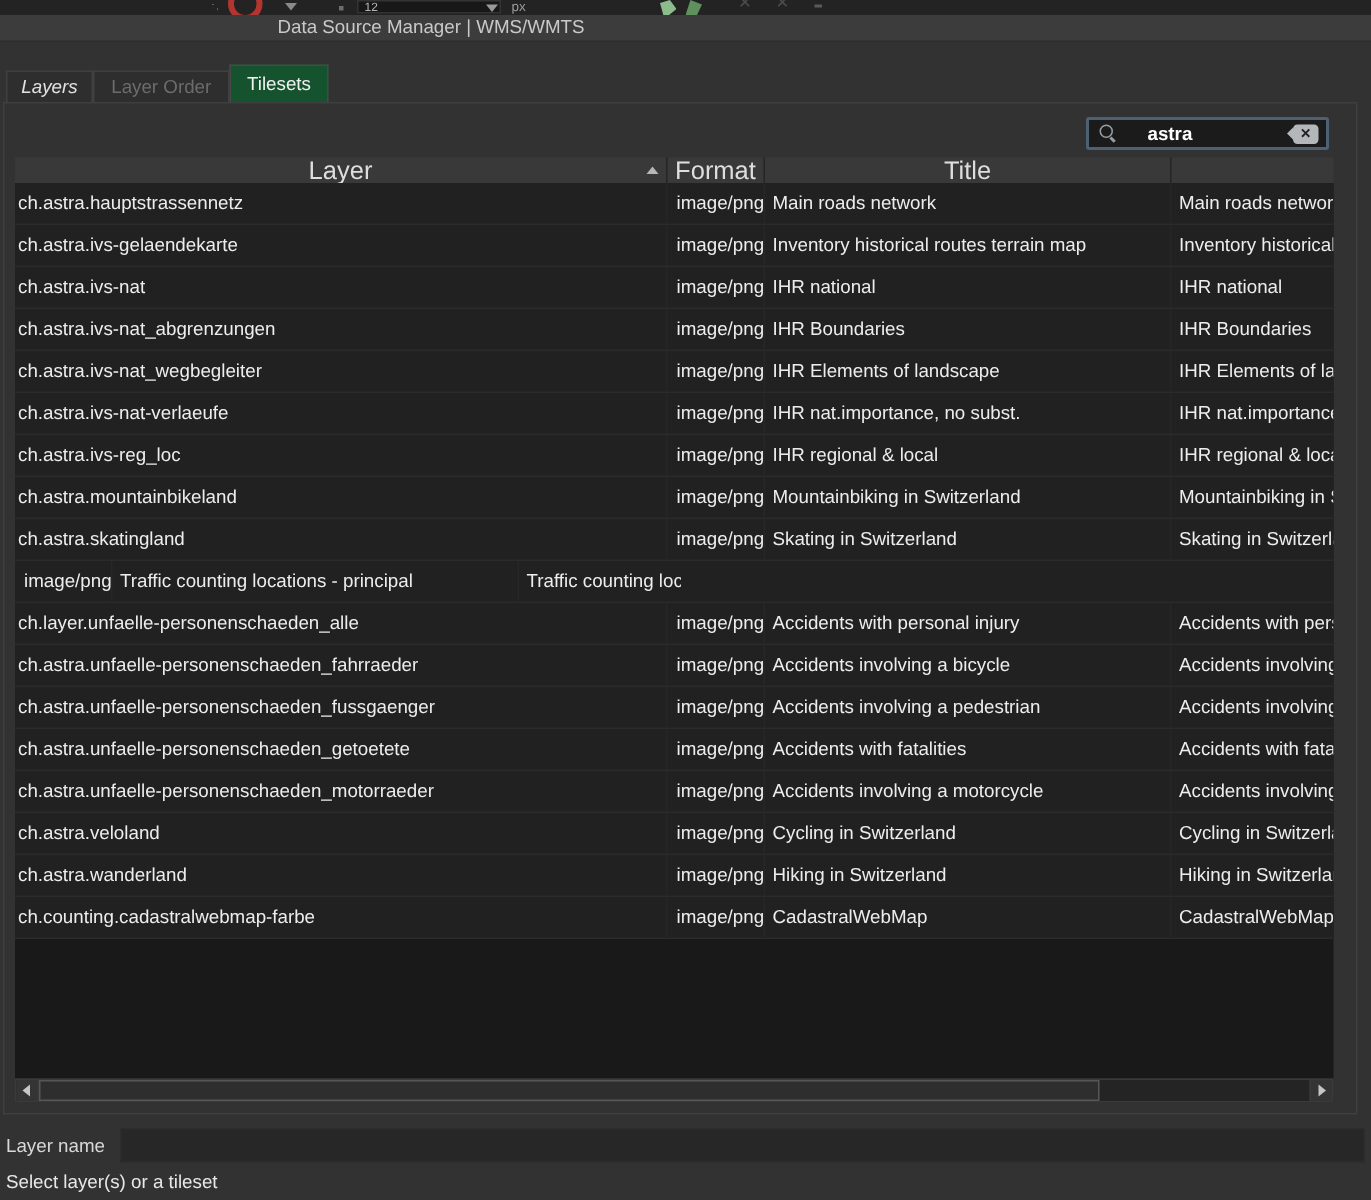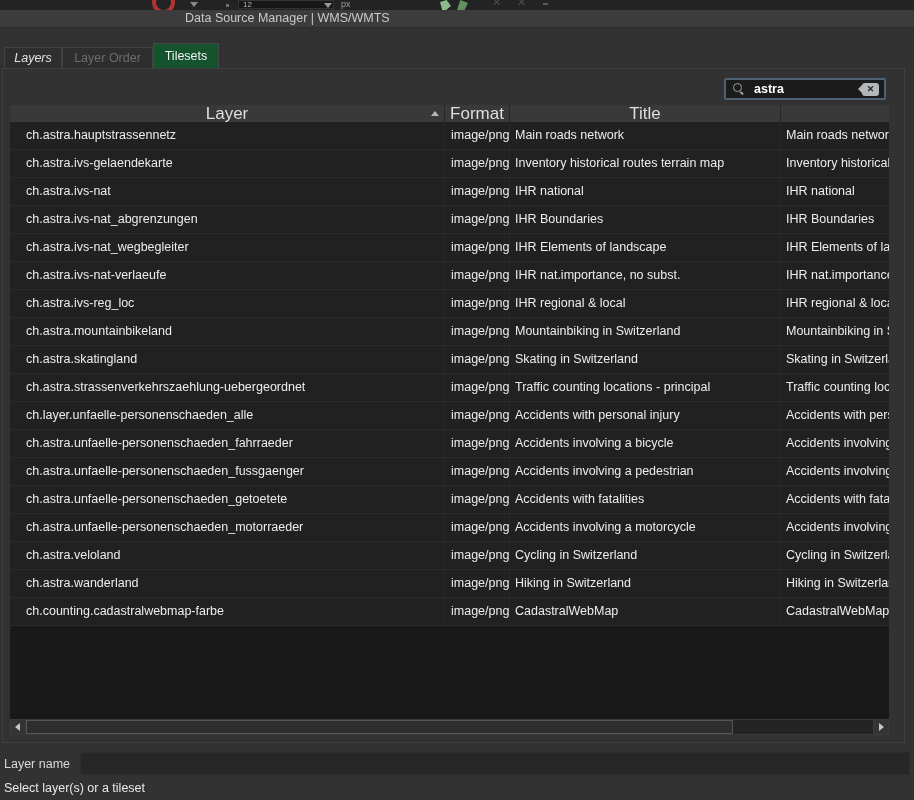--- a/index.html
+++ b/index.html
@@ -47,39 +47,39 @@
   #frame{position:absolute;left:2px;top:68px;width:903px;height:675px;border:1px solid #3f3f3f;
     box-sizing:border-box;background:#323232;}
 
   
   #search-box{position:absolute;left:724px;top:78px;width:162px;height:22px;box-sizing:border-box;
     border:2px solid #4e6172;border-radius:2px;background:#1b1b1b;display:flex;align-items:center;}
   #search-mag{position:relative;width:12px;height:12px;margin-left:7px;flex:0 0 auto;}
   #search-mag .lens{position:absolute;left:0;top:0;width:7px;height:7px;border:1.5px solid #98a0a6;border-radius:50%;}
   #search-mag .handle{position:absolute;left:8px;top:8px;width:4px;height:1.5px;background:#98a0a6;transform:rotate(45deg);transform-origin:0 0;}
   #search-input{flex:1 1 auto;background:transparent;border:none;outline:none;color:#ffffff;
-    font-family:"Liberation Sans",sans-serif;font-size:12.5px;font-weight:bold;margin-left:7px;min-width:0;}
+    font-family:"Liberation Sans",sans-serif;font-size:12.5px;font-weight:bold;margin-left:18px;min-width:0;}
   #search-clear{position:relative;flex:0 0 auto;margin-right:5px;width:17px;height:13px;background:#b4b7ba;
     border-radius:3px;color:#1f1f1f;font-size:9px;font-weight:bold;line-height:13px;text-align:center;cursor:default;}
   #search-clear::before{content:"";position:absolute;left:-4px;top:2.5px;width:0;height:0;
     border-top:4px solid transparent;border-bottom:4px solid transparent;border-right:4px solid #b4b7ba;}
 
   
   #table-header{position:absolute;left:10px;top:105px;width:879px;height:17px;display:flex;background:#393939;}
   .th{box-sizing:border-box;height:17px;line-height:17px;font-size:17px;color:#dedede;text-align:center;
     border-right:1px solid #262626;position:relative;white-space:nowrap;overflow:hidden;}
   .th.c0{width:435px;} .th.c1{width:65px;} .th.c2{width:271px;} .th.c3{width:108px;border-right:none;}
   #sort-asc{position:absolute;right:5px;top:6px;width:0;height:0;
     border-left:4px solid transparent;border-right:4px solid transparent;border-bottom:5px solid #b6b6b6;}
 
   #table-body{position:absolute;left:10px;top:122px;width:879px;height:597px;background:#191919;overflow:hidden;}
   .tr{display:flex;height:28px;box-sizing:border-box;background:#212121;border-bottom:1px solid #2b2b2b;}
   .td{box-sizing:border-box;font-size:12.5px;color:#ededed;line-height:27px;white-space:nowrap;overflow:hidden;
     border-right:1px solid #272727;}
-  .td.c0{width:435px;padding-left:16px;} .td.c1{width:65px;padding-left:6px;}
+  .td.c0{width:435px;padding-left:2px;} .td.c1{width:65px;padding-left:6px;}
   .td.c2{width:271px;padding-left:5px;} .td.c3{width:108px;padding-left:5px;border-right:none;}
 
   
   #hscroll{position:absolute;left:10px;top:719px;width:879px;height:16px;background:#242424;
     border:1px solid #3a3a3a;box-sizing:border-box;}
   .sb-btn{position:absolute;top:0;width:14px;height:14px;background:#343434;}
   #sb-left{left:0;border-right:1px solid #3a3a3a;}
   #sb-right{right:0;border-left:1px solid #3a3a3a;}
   .tri-left{position:absolute;left:4px;top:3px;width:0;height:0;
     border-top:4px solid transparent;border-bottom:4px solid transparent;border-right:5px solid #c6c6c6;}
@@ -193,21 +193,20 @@
       <div class="td c2">Mountainbiking in Switzerland</div>
       <div class="td c3">Mountainbiking in Switzerland</div>
     </div>
     <div class="tr">
       <div class="td c0">ch.astra.skatingland</div>
       <div class="td c1">image/png</div>
       <div class="td c2">Skating in Switzerland</div>
       <div class="td c3">Skating in Switzerland</div>
     </div>
     <div class="tr">
-      <div class="td c0">ch.astra.strassenverkehrszaehlung-uebergeordnet</div>
       <div class="td c1">image/png</div>
       <div class="td c2">Traffic counting locations - principal</div>
       <div class="td c3">Traffic counting locations - principal</div>
     </div>
     <div class="tr">
       <div class="td c0">ch.layer.unfaelle-personenschaeden_alle</div>
       <div class="td c1">image/png</div>
       <div class="td c2">Accidents with personal injury</div>
       <div class="td c3">Accidents with personal injury</div>
     </div>

